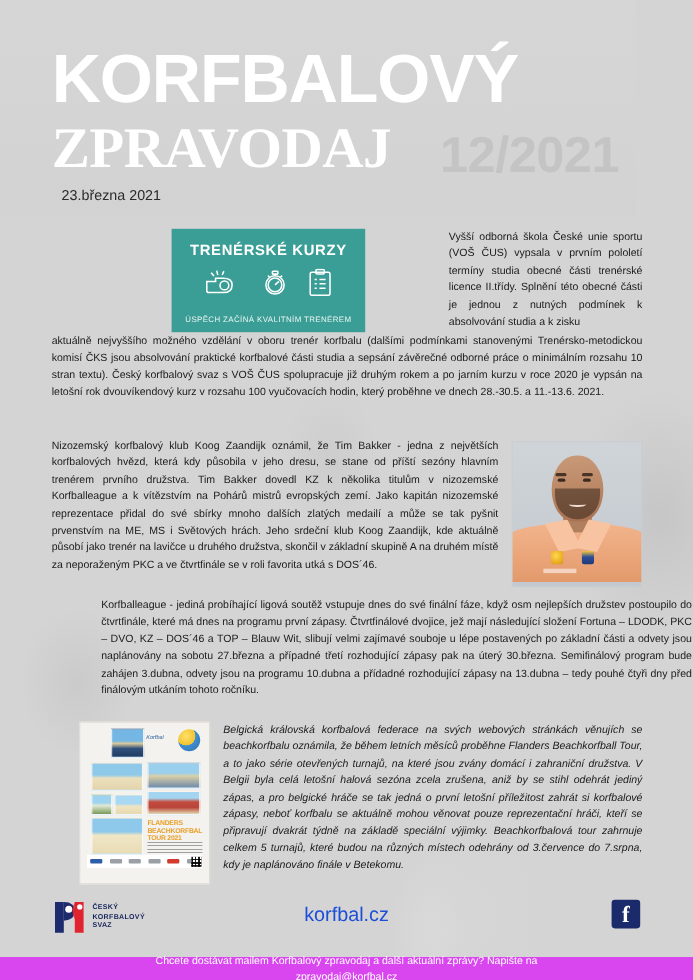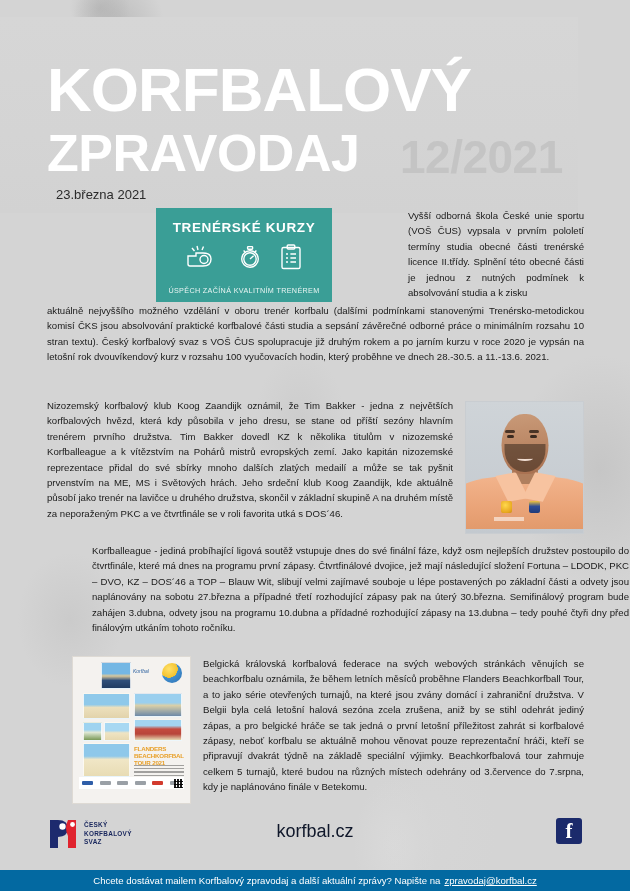--- a/index.html
+++ b/index.html
@@ -35,21 +35,21 @@
       radial-gradient(ellipse 40px 40px at 100px 8px, rgba(140,140,140,0.30) 0%, rgba(0,0,0,0) 75%),
       radial-gradient(ellipse 120px 160px at 600px 470px, rgba(165,165,165,0.30) 0%, rgba(0,0,0,0) 72%),
       radial-gradient(ellipse 95px 130px at 430px 830px, rgba(215,215,215,0.55) 0%, rgba(0,0,0,0) 70%),
       radial-gradient(ellipse 60px 95px at 395px 845px, rgba(225,225,225,0.45) 0%, rgba(0,0,0,0) 70%),
       radial-gradient(ellipse 70px 90px at 70px 620px, rgba(160,160,160,0.18) 0%, rgba(0,0,0,0) 75%),
       radial-gradient(ellipse 60px 90px at 300px 420px, rgba(160,160,160,0.14) 0%, rgba(0,0,0,0) 75%);
   }
 
   .masthead {
     position: absolute;
-    top: 17px; left: 0;
+    top: 0; left: 0;
     width: 578px;
     height: 196px;
     background: linear-gradient(180deg,#d6d6d6 0%, #d4d4d4 60%, #d2d2d2 100%);
     overflow: hidden;
     padding-left: 21px;
   }
 
   .title-main {
     position: absolute;
     left: 47px;
@@ -66,20 +66,21 @@
   .title-sub {
     position: absolute;
     left: 47px;
     top: 110px;
     font-size: 52px;
     line-height: 52px;
     font-weight: bold;
     letter-spacing: -0.5px;
     color: #ffffff;
     white-space: nowrap;
+    font-family: Liberation Serif, serif;
   }
 
   .issue-number {
     position: absolute;
     left: 400px;
     top: 117px;
     font-size: 46px;
     line-height: 46px;
     font-weight: bold;
     color: #c4c4c4;
@@ -259,20 +260,21 @@
     left: 47px;
     top: 543px;
     width: 537px;
     margin-left: 45px;
   }
 
   .p-beach {
     left: 203px;
     top: 656px;
     width: 381px;
+    font-style: italic;
   }
 
   
   .poster {
     position: absolute;
     left: 72px;
     top: 656px;
     width: 119px;
     height: 148px;
     background: #f4f2ef;
@@ -361,21 +363,21 @@
     color: #17255c;
     letter-spacing: 0.3px;
     white-space: pre-line;
   }
   .site-url {
     position: absolute;
     left: 0; right: 0;
     top: 9px;
     text-align: center;
     font-size: 18px;
-    color: #0f172a;
+    color: #1d4ed8;
   }
   .fb-icon {
     position: absolute;
     right: 48px;
     top: 6px;
     width: 26px; height: 26px;
     background: #1b2a6b;
     border-radius: 3px;
     color: #ffffff;
     font-size: 21px;
@@ -385,27 +387,28 @@
     align-items: center;
     justify-content: center;
     line-height: 1;
   }
 
   .subscribe-bar {
     position: absolute;
     left: 0; bottom: 0;
     width: 630px;
     height: 21px;
-    background: #0369a1;
+    background: #d946ef;
     color: #ffffff;
     font-size: 9.6px;
     display: flex;
     align-items: center;
     justify-content: center;
     gap: 4px;
+    flex-direction: column;
   }
   .subscribe-bar .mail {
     text-decoration: underline;
     color: #ffffff;
   }
 </style>
 </head>
 <body>
 
 <div class="page">

